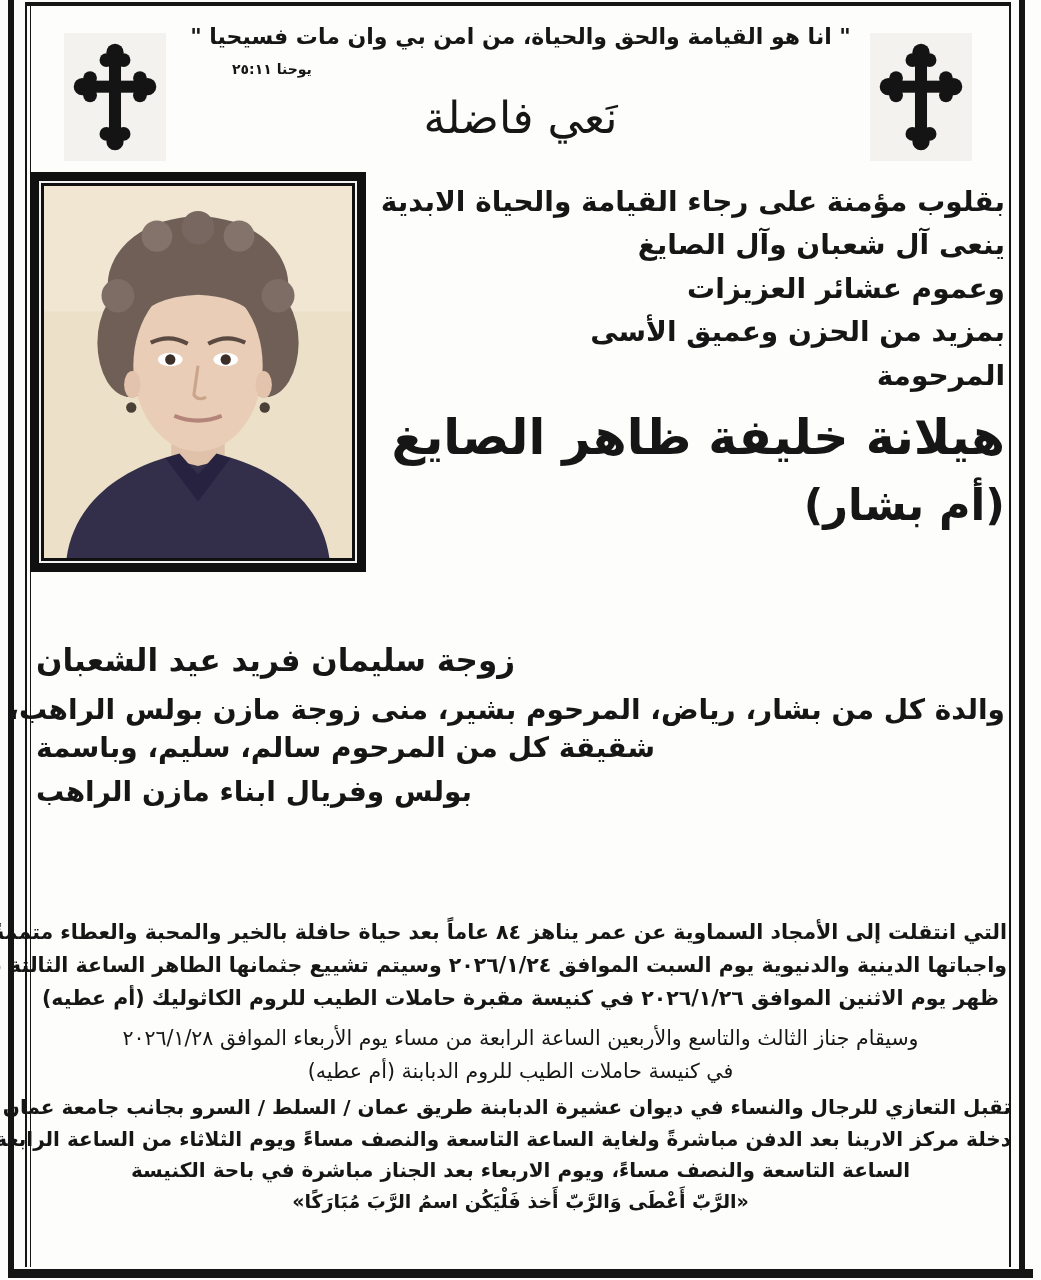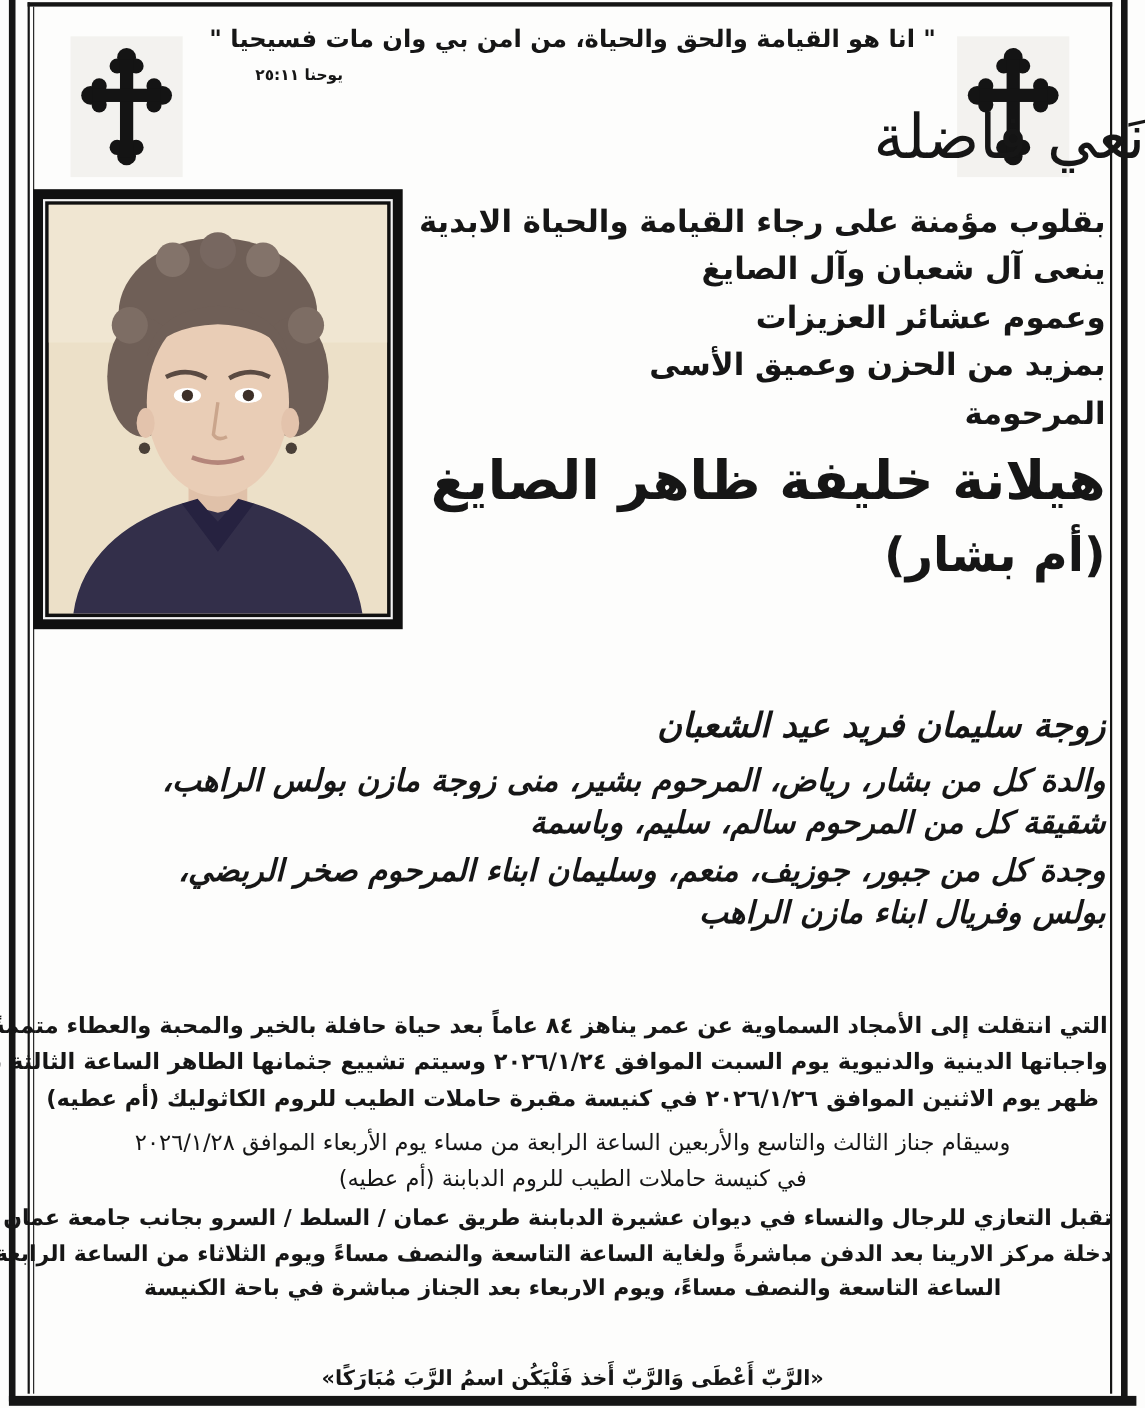--- a/index.html
+++ b/index.html
@@ -38,55 +38,55 @@
   
   .scripture-top{
     position:absolute;top:24px;left:190px;right:190px;
     text-align:center;font-size:22px;font-weight:bold;white-space:nowrap;
   }
   .scripture-ref{
     position:absolute;top:61px;left:232px;font-size:14px;font-weight:bold;
     direction:rtl;
   }
   .calligraphy{
-    position:absolute;top:92px;left:0;right:0;text-align:right;
-    font-size:56px;font-weight:normal;font-family:"DejaVu Serif", serif;
+    position:absolute;top:92px;left:0;right:0;text-align:center;
+    font-size:44px;font-weight:normal;font-family:"DejaVu Serif", serif;
   }
   
   .photo-frame{
     position:absolute;left:30px;top:172px;width:336px;height:400px;
     background:#101010;padding:9px;box-sizing:border-box;
   }
   .photo-mat{
     width:100%;height:100%;box-sizing:border-box;
     border:2px solid #f2f2f2;background:#101010;padding:3px;
   }
   .photo-mat svg{display:block;width:100%;height:100%;}
   
   .intro-col{
     position:absolute;top:180px;right:36px;left:362px;text-align:right;
   }
   .intro-line{font-size:28px;font-weight:bold;line-height:1.55;white-space:nowrap;}
   .deceased-name{font-size:49px;font-weight:bold;margin-top:12px;white-space:nowrap;}
   .deceased-kunya{font-size:43px;font-weight:bold;margin-top:14px;white-space:nowrap;}
   
-  .family-block{position:absolute;top:641px;left:36px;right:36px;text-align:right;font-style:italic;}
+  .family-block{position:absolute;top:641px;left:36px;right:36px;text-align:left;}
   .family-line{font-size:28px;font-weight:bold;line-height:1.28;margin-bottom:9px;white-space:nowrap;}
   .family-line.first{font-size:31px;margin-bottom:11px;}
   .family-line.tight{margin-bottom:2px;}
   .family-line.last{margin-bottom:0;}
   
   .notice-block{position:absolute;top:916px;left:34px;right:34px;text-align:center;
     font-size:20.5px;font-weight:bold;line-height:1.62;}
   .memorial-block{position:absolute;top:1022px;left:34px;right:34px;text-align:center;
     font-size:20.5px;font-weight:normal;line-height:1.6;}
   .condolence-block{position:absolute;top:1092px;left:30px;right:30px;text-align:center;
     font-size:20px;font-weight:bold;line-height:1.58;}
   .para-line{white-space:nowrap;}
-  .scripture-bottom{position:absolute;top:1242px;left:0;right:0;text-align:center;
+  .scripture-bottom{position:absolute;top:1190px;left:0;right:0;text-align:center;
     font-size:19px;font-weight:bold;}
   
   .contact-block{position:absolute;top:1207px;right:40px;text-align:right;
     font-size:15px;font-weight:bold;line-height:1.32;}
 </style>
 </head>
 <body>
 
 <div class="page">
 
@@ -185,21 +185,20 @@
     <div class="intro-line">بمزيد من الحزن وعميق الأسى</div>
     <div class="intro-line">المرحومة</div>
     <div class="deceased-name">هيلانة خليفة ظاهر الصايغ</div>
     <div class="deceased-kunya">(أم بشار)</div>
   </div>
 
   <div class="family-block">
     <div class="family-line first">زوجة سليمان فريد عيد الشعبان</div>
     <div class="family-line tight">والدة كل من بشار، رياض، المرحوم بشير، منى زوجة مازن بولس الراهب،</div>
     <div class="family-line">شقيقة كل من المرحوم سالم، سليم، وباسمة</div>
-    <div class="family-line tight">وجدة كل من جبور، جوزيف، منعم، وسليمان ابناء المرحوم صخر الربضي،</div>
     <div class="family-line last">بولس وفريال ابناء مازن الراهب</div>
   </div>
 
   <div class="notice-block">
     <div class="para-line">التي انتقلت إلى الأمجاد السماوية عن عمر يناهز ٨٤ عاماً بعد حياة حافلة بالخير والمحبة والعطاء متممةً</div>
     <div class="para-line">واجباتها الدينية والدنيوية يوم السبت الموافق ٢٠٢٦/١/٢٤ وسيتم تشييع جثمانها الطاهر الساعة الثالثة بعد</div>
     <div class="para-line">ظهر يوم الاثنين الموافق ٢٠٢٦/١/٢٦ في كنيسة مقبرة حاملات الطيب للروم الكاثوليك (أم عطيه)</div>
   </div>
 
   <div class="memorial-block">

